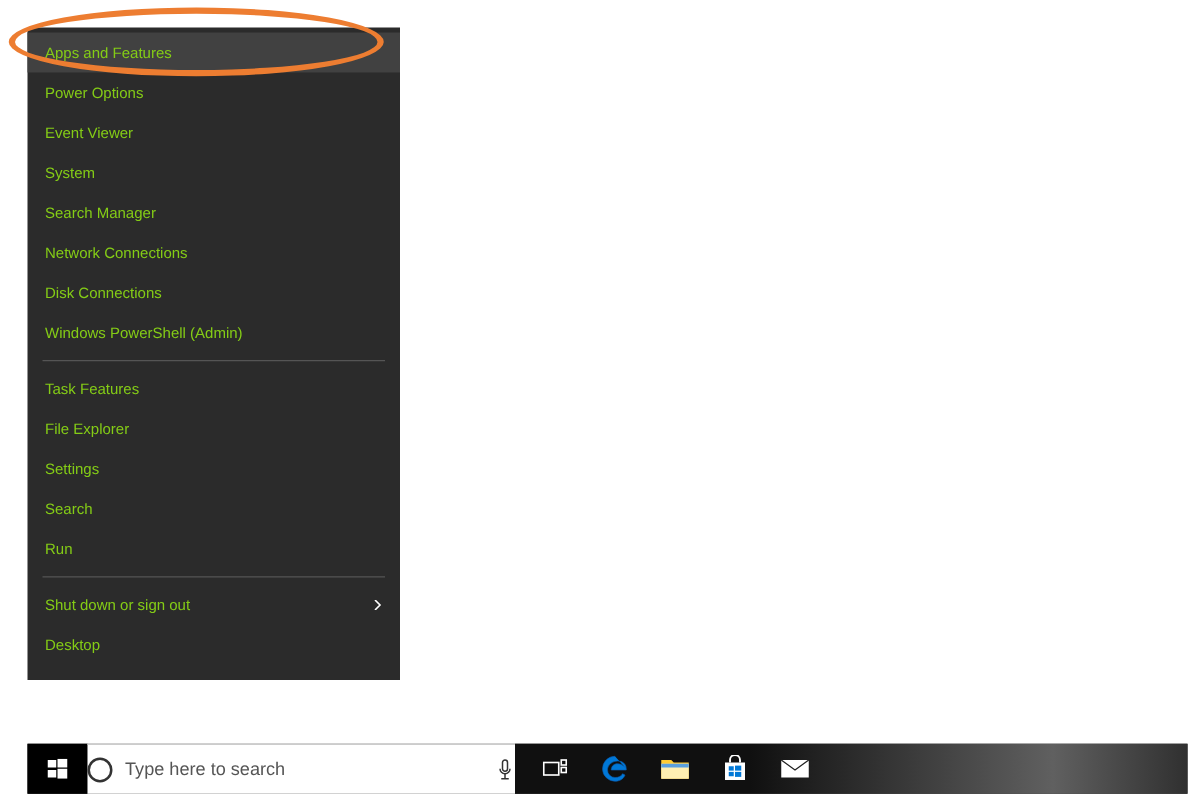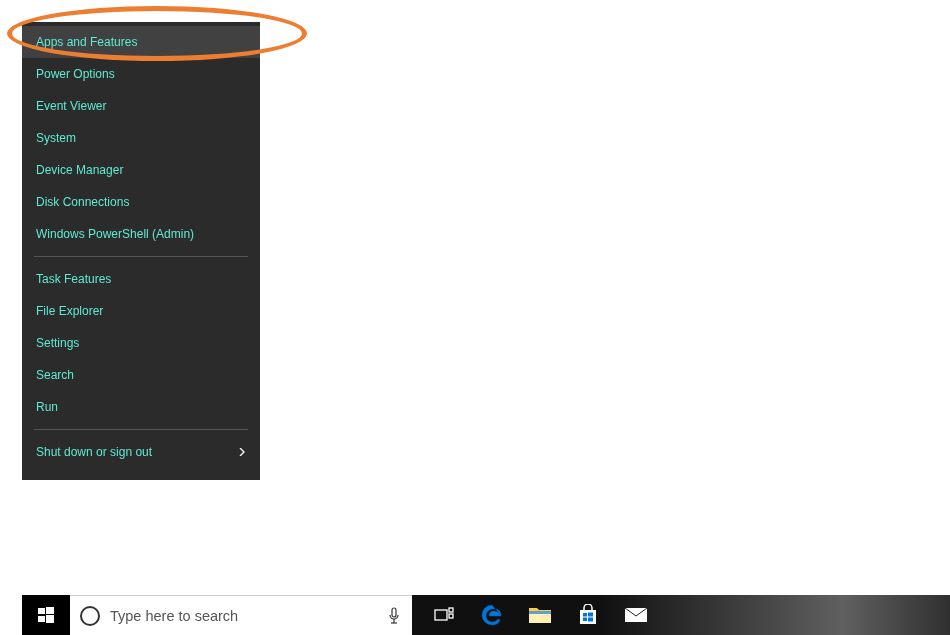--- a/index.html
+++ b/index.html
@@ -8,23 +8,23 @@
       height: 635px;
       font-family: 'Segoe UI', Tahoma, sans-serif;
       background: #fff;
       position: relative;
       overflow: hidden;
     }
     .context-menu {
       position: absolute;
       left: 22px;
       top: 22px;
-      width: 238px;
+      width: 298px;
       background: #2b2b2b;
-      color: #5eead4;
+      color: #84cc16;
       padding: 4px 0 12px 0;
     }
     .menu-item {
       height: 32px;
       display: flex;
       align-items: center;
       padding: 0 14px;
       font-size: 12px;
       cursor: pointer;
       position: relative;
@@ -73,21 +73,21 @@
       display: flex;
       align-items: center;
       justify-content: center;
       cursor: pointer;
     }
     .search-box {
       flex: 0 0 342px;
       background: #fff;
       display: flex;
       align-items: center;
-      padding: 0 10px;
+      padding: 0 0;
       gap: 10px;
       border-top: 1px solid #ccc;
     }
     .cortana-circle {
       width: 20px;
       height: 20px;
       border: 2px solid #333;
       border-radius: 50%;
       flex-shrink: 0;
     }
@@ -130,21 +130,24 @@
     <div class="menu-item">
       <span>Power Options</span>
     </div>
     <div class="menu-item">
       <span>Event Viewer</span>
     </div>
     <div class="menu-item">
       <span>System</span>
     </div>
     <div class="menu-item">
-      <span>Device Manager</span>
+      <span>Search Manager</span>
+    </div>
+    <div class="menu-item">
+      <span>Network Connections</span>
     </div>
     <div class="menu-item">
       <span>Disk Connections</span>
     </div>
     <div class="menu-item">
       <span>Windows PowerShell (Admin)</span>
     </div>
     <div class="menu-divider"></div>
     <div class="menu-item">
       <span>Task Features</span>
@@ -160,20 +163,23 @@
     </div>
     <div class="menu-item">
       <span>Run</span>
     </div>
     <div class="menu-divider"></div>
     <div class="menu-item">
       <span>Shut down or sign out</span>
       <svg class="submenu-arrow" viewBox="0 0 8 8">
         <path d="M2 0 L6 4 L2 8" fill="none" stroke="#fff" stroke-width="1.3"></path>
       </svg>
+    </div>
+    <div class="menu-item">
+      <span>Desktop</span>
     </div>
   </div>
 
 <div class="annotation-circle"></div>
 
 <div class="taskbar">
   <div class="start-button">
     <svg width="16" height="16" viewBox="0 0 16 16">
       <rect x="0" y="1" width="7" height="6" fill="#fff"></rect>
       <rect x="8" y="0" width="8" height="7" fill="#fff"></rect>

